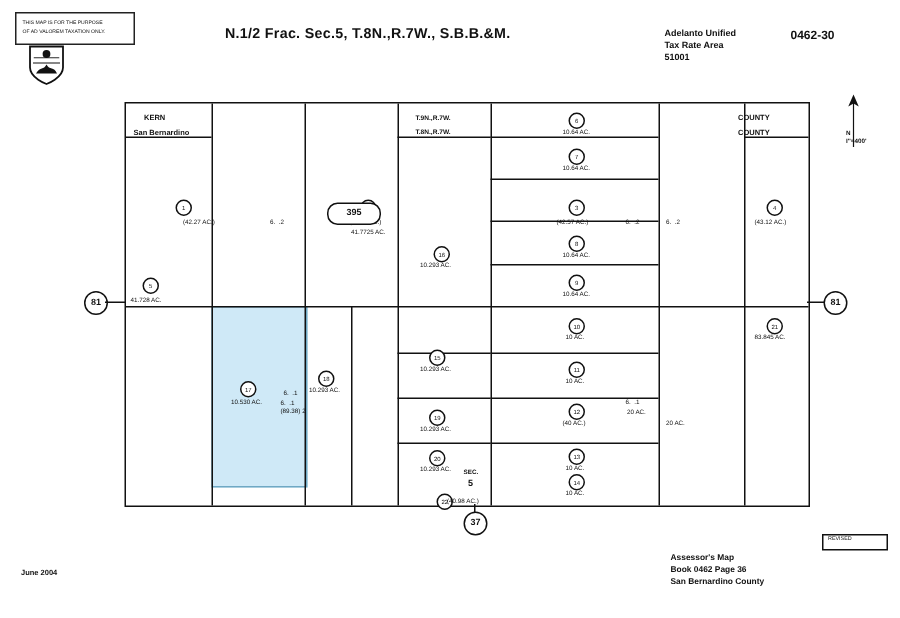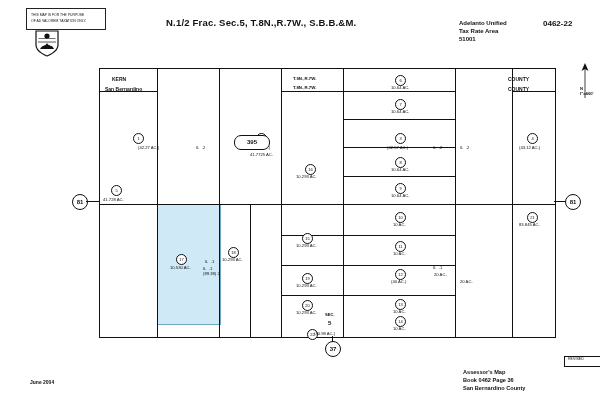--- a/index.html
+++ b/index.html
@@ -1,17 +1,17 @@
 <!DOCTYPE html>
 <html><head>
 <meta charset="utf-8">
 <style>
   html,body{margin:0;padding:0;}
   body{width:600px;height:412px;background:#ffffff;font-family:"Liberation Sans",sans-serif;color:#111;overflow:hidden;}
-  #sheet{position:relative;width:480px;height:412px;margin-left:16px;}
+  #sheet{position:relative;width:480px;height:412px;}
 
   .t{position:absolute;white-space:pre;line-height:1.1;}
   .bold{font-weight:bold;}
 
   
   #stampbox{position:absolute;left:10px;top:8px;width:78px;height:20px;border:1px solid #222;}
   #stampbox .t{font-size:3.4px;}
   #seal{position:absolute;left:18px;top:29px;width:26px;height:28px;}
 
   #title{left:150px;top:18px;font-size:9.5px;font-weight:bold;letter-spacing:.2px;}
@@ -65,21 +65,21 @@
     <path d="M4 13 H22" stroke="#111" stroke-width="0.7"></path>
     <path d="M6 20 C9 15 11 18 13 14 C15 18 18 15 20 20 Z" fill="#111"></path>
     <circle cx="13" cy="7" r="2.6" fill="#111"></circle>
     <path d="M4.5 9.5 H21.5" stroke="#111" stroke-width="0.6"></path>
   </svg>
 
   <div class="t" id="title">N.1/2 Frac. Sec.5, T.8N.,R.7W., S.B.B.&amp;M.</div>
   <div class="t" id="adel1">Adelanto Unified</div>
   <div class="t" id="adel2">Tax Rate Area</div>
   <div class="t" id="adel3">51001</div>
-  <div class="t" id="bookno">0462-22</div>
+  <div class="t" id="bookno">0462-30</div>
 
   <svg id="north" viewBox="0 0 18 40">
     <line x1="9" y1="6" x2="9" y2="36" stroke="#111" stroke-width="0.8"></line>
     <polygon points="9,1 12.5,9 9,7 5.5,9" fill="#111"></polygon>
   </svg>
   <div class="t" id="northlbl">N
 I''=400'</div>
 
   <div id="frame">
 

